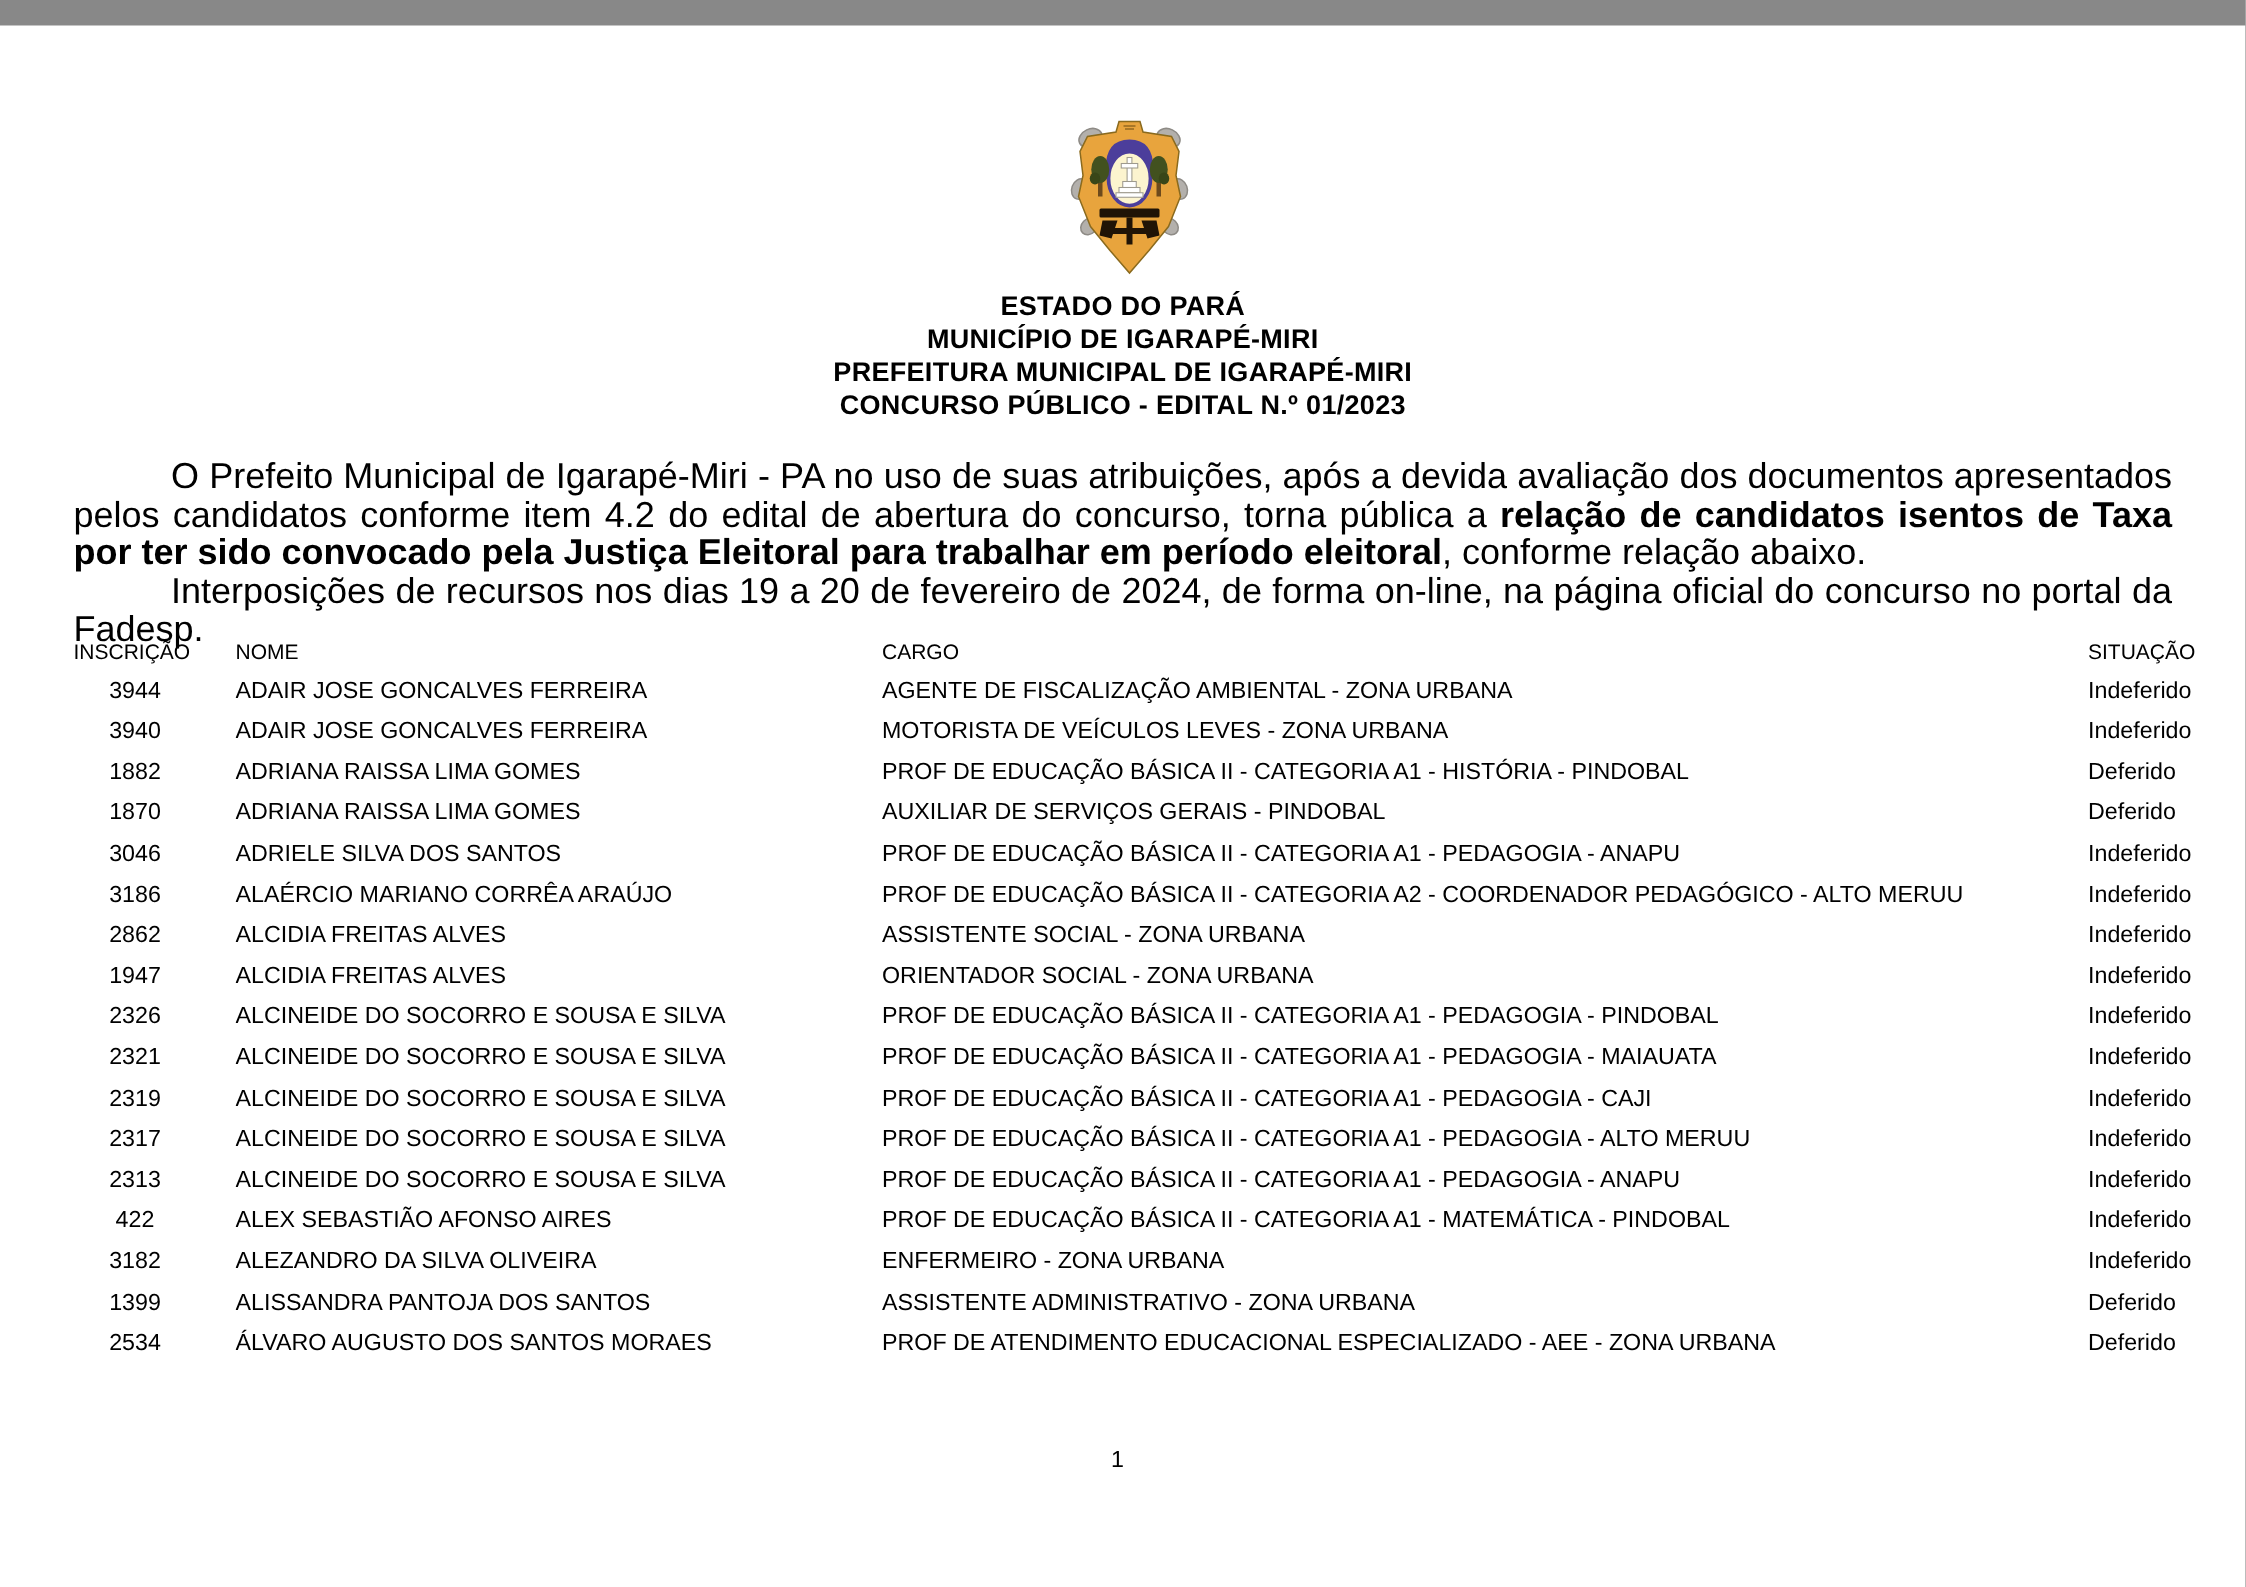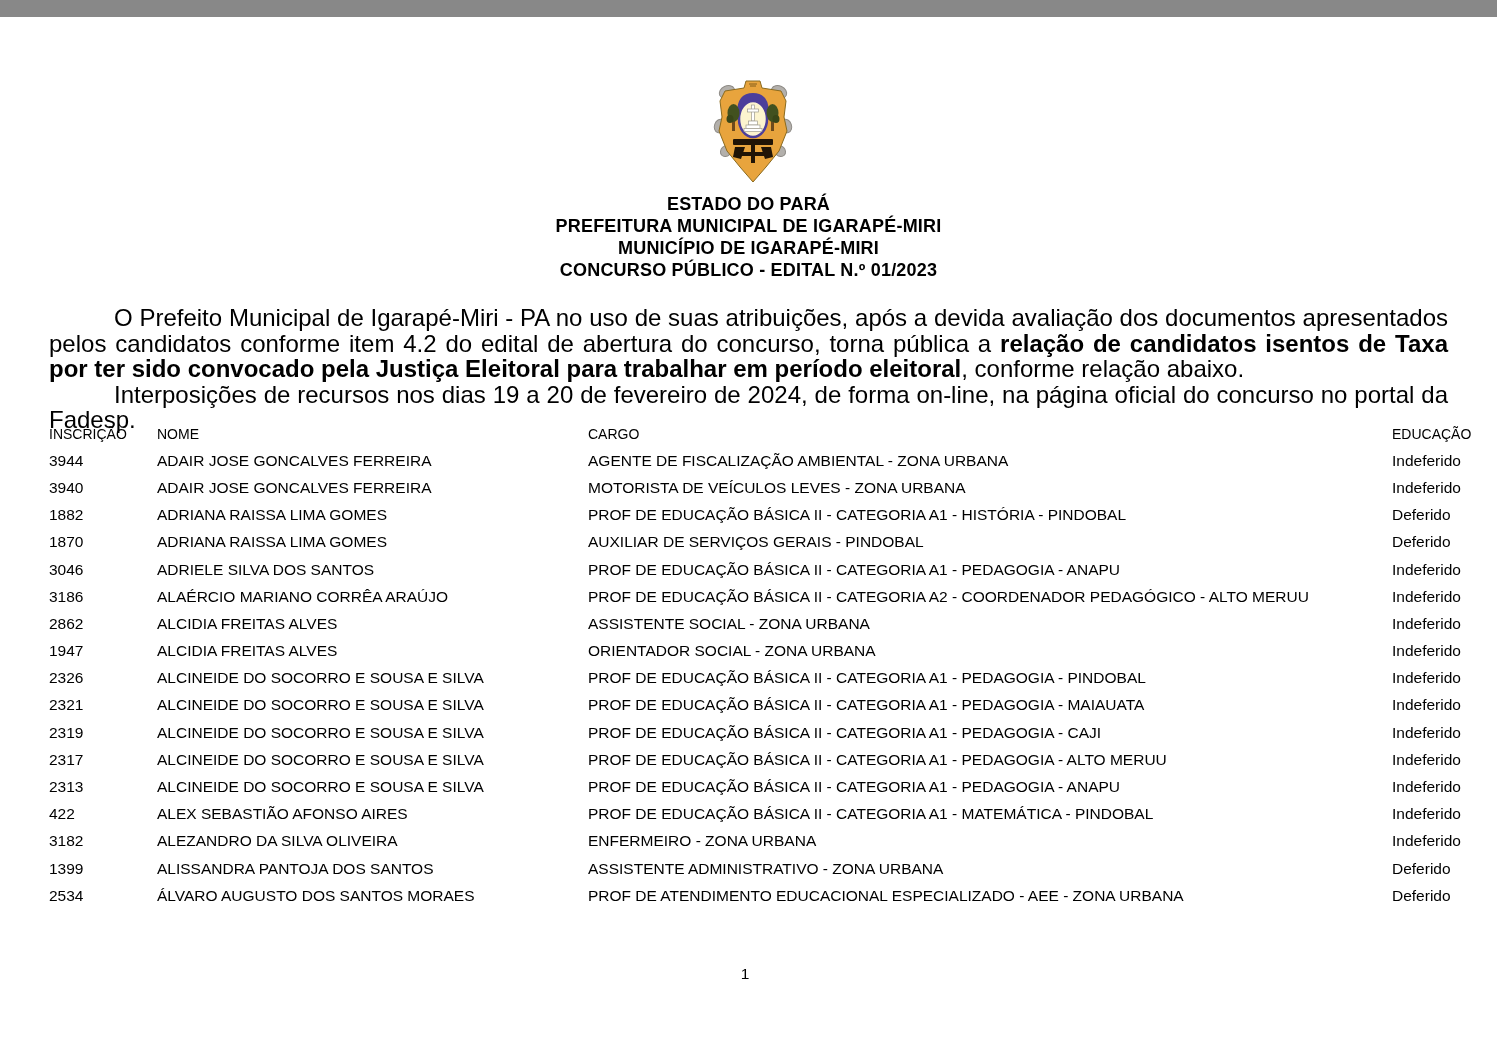--- a/index.html
+++ b/index.html
@@ -38,21 +38,21 @@
     padding:0; vertical-align:middle;
     white-space:nowrap; overflow:hidden;
     height:27.2px;
     text-align:left; font-weight:normal;
   }
   .candidates th { font-weight:normal; font-size:14px; }
   .col-inscricao { width:108px; }
   .col-nome      { width:431px; }
   .col-cargo     { width:804px; }
   .col-situacao  { width:97px;  }
-  .candidates td.c-inscricao { text-align:left; padding-right:26px; }
+  .candidates td.c-inscricao { text-align:center; padding-right:26px; }
   .page-number {
     position:absolute; top:948px; left:0; width:1490px;
     text-align:center; font-size:15.5px;
   }
 </style>
 </head>
 <body>
 
 <div class="page">
 
@@ -101,43 +101,43 @@
         <path d="M22 68 L32 68 L28 80 L20 78 Z"></path>
         <path d="M58 68 L48 68 L52 80 L60 78 Z"></path>
         <rect x="38" y="66" width="4" height="18"></rect>
         <rect x="28" y="73" width="24" height="4"></rect>
       </g>
     </svg>
   </div>
 
   <div class="doc-header">
     <div>ESTADO DO PARÁ</div>
+    <div>MUNICÍPIO DE IGARAPÉ-MIRI</div>
     <div>PREFEITURA MUNICIPAL DE IGARAPÉ-MIRI</div>
-    <div>MUNICÍPIO DE IGARAPÉ-MIRI</div>
     <div>CONCURSO PÚBLICO - EDITAL N.º 01/2023</div>
   </div>
 
   <div class="intro">
     <p><span>O Prefeito Municipal de Igarapé-Miri - PA no uso de suas atribuições, após a devida avaliação dos documentos apresentados pelos candidatos conforme item 4.2 do edital de abertura do concurso, torna pública a </span><b>relação de candidatos isentos de Taxa por ter sido convocado pela Justiça Eleitoral para trabalhar em período eleitoral</b><span>, conforme relação abaixo.</span></p>
     <p>Interposições de recursos nos dias 19 a 20 de fevereiro de 2024, de forma on-line, na página oficial do concurso no portal da Fadesp.</p>
   </div>
 
   <table class="candidates">
     <colgroup>
       <col class="col-inscricao">
         <col class="col-nome">
         <col class="col-cargo">
         <col class="col-situacao">
     </colgroup>
     <thead>
       <tr>
         <th>INSCRIÇÃO</th>
         <th>NOME</th>
         <th>CARGO</th>
-        <th>EDUCAÇÃO</th>
+        <th>SITUAÇÃO</th>
       </tr>
     </thead>
     <tbody>
         <tr>
           <td class="c-inscricao">3944</td>
           <td class="c-nome">ADAIR JOSE GONCALVES FERREIRA</td>
           <td class="c-cargo">AGENTE DE FISCALIZAÇÃO AMBIENTAL - ZONA URBANA</td>
           <td class="c-situacao">Indeferido</td>
         </tr>
         <tr>

